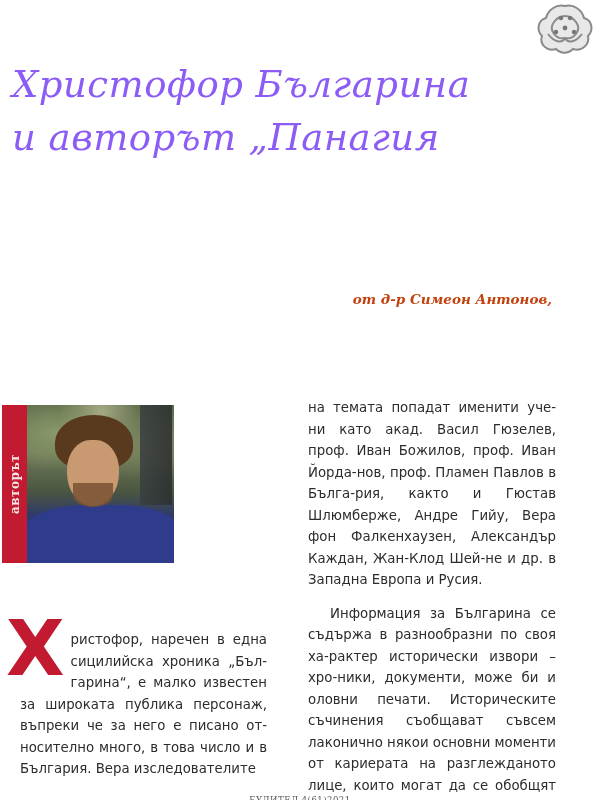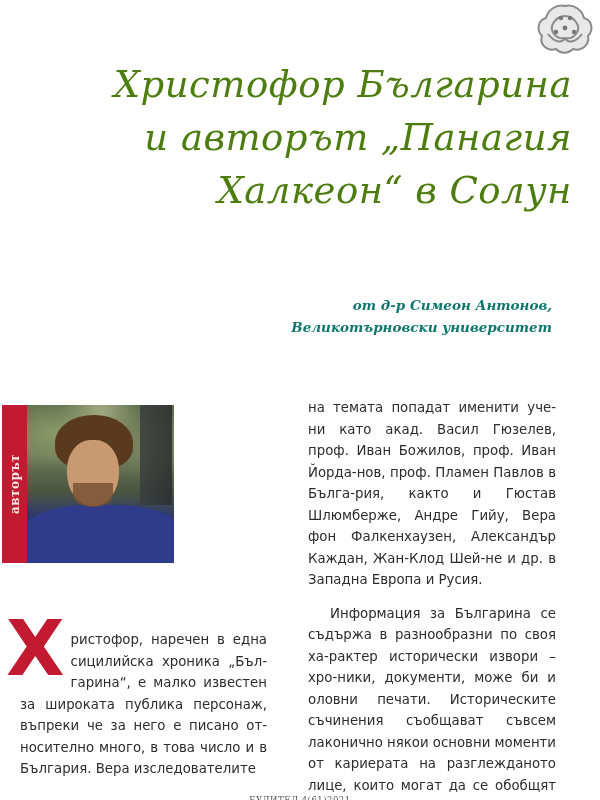--- a/index.html
+++ b/index.html
@@ -5,29 +5,29 @@
   html, body { margin: 0; padding: 0; }
   body {
     width: 600px; height: 800px; background: #ffffff; position: relative; overflow: hidden;
     font-family: "DejaVu Sans", sans-serif; color: #2a2a2a;
   }
   .ornament {
     position: absolute; left: 534px; top: 2px; width: 62px; height: 52px;
   }
   .title {
     position: absolute; right: 28px; top: 58px; width: 560px;
-    text-align: right; color: #4d7c0f;
+    text-align: left; color: #8b5cf6;
     font-family: "DejaVu Serif", serif; font-style: italic; font-weight: normal;
     font-size: 37px; line-height: 53px; letter-spacing: 0.5px;
   }
   .title div { white-space: nowrap; }
   .byline {
-    position: absolute; right: 48px; top: 294px; text-align: right;
+    position: absolute; right: 48px; top: 288px; text-align: center;
     font-family: "DejaVu Serif", serif; font-style: italic; font-weight: bold;
-    font-size: 13.5px; line-height: 22px; color: #0f766e;
+    font-size: 13.5px; line-height: 22px; color: #c2410c;
   }
   .byline div { white-space: nowrap; }
   .photo-block {
     position: absolute; left: 2px; top: 405px; width: 172px; height: 158px;
     display: flex;
   }
   .photo-label {
     width: 25px; height: 100%; background: #c21b31; position: relative;
   }
   .photo-label span {
@@ -104,26 +104,24 @@
       <circle cx="31" cy="26" r="2.4"></circle>
       <circle cx="22" cy="30" r="2.2"></circle>
       <circle cx="40" cy="30" r="2.2"></circle>
     </g>
   </svg>
 </div>
 
 <div class="title">
   <div>Христофор Българина</div>
   <div>и авторът „Панагия</div>
-  <div>Халкеон“ в Солун</div>
 </div>
 
 <div class="byline">
   <div>от д-р Симеон Антонов,</div>
-  <div>Великотърновски университет</div>
 </div>
 
 <div class="photo-block">
   <div class="photo-label">
     <span>авторът</span>
   </div>
   <div class="photo">
     <div class="bg-foliage"></div>
     <div class="dark-post"></div>
     <div class="shirt"></div>

